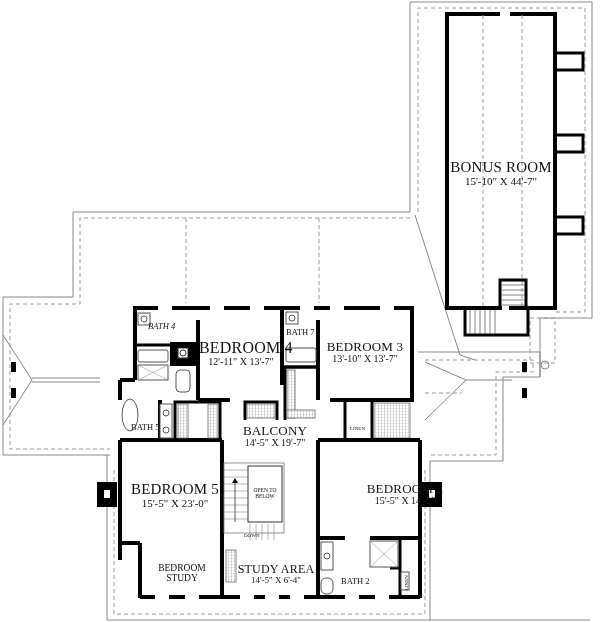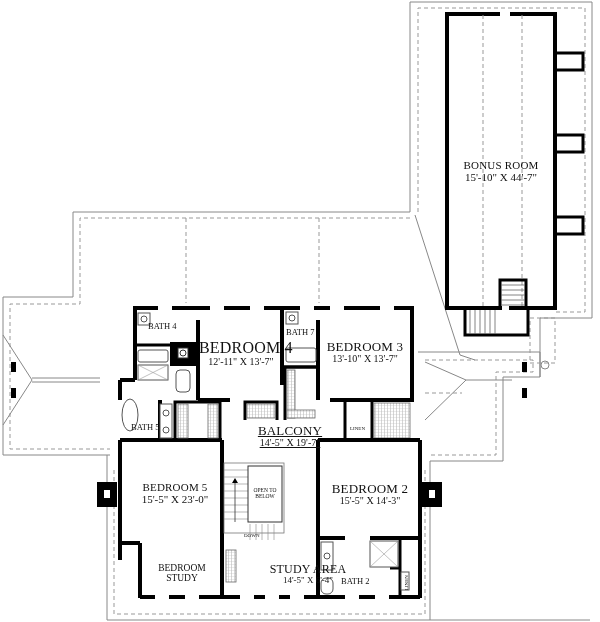--- a/index.html
+++ b/index.html
@@ -6,21 +6,21 @@
     body { width: 600px; height: 622px; overflow: hidden; position: relative; font-family: "Liberation Serif", "DejaVu Serif", serif; }
     svg { position: absolute; left: 0; top: 0; }
     .wall { fill: #000; }
     .thin { stroke: #888; stroke-width: 1; fill: none; }
     .dash { stroke: #999; stroke-width: 1; fill: none; stroke-dasharray: 4 3; }
     .wallline { stroke: #000; stroke-width: 4; fill: none; }
     .wallline3 { stroke: #000; stroke-width: 3; fill: none; }
     .fix { stroke: #555; stroke-width: 1; fill: #fff; }
     .hatch { fill: url(#hatch); stroke: #666; stroke-width: 0.8; }
     .label { position: absolute; text-align: center; color: #111; white-space: nowrap; font-family: "Liberation Serif", serif; line-height: 1.05; }
-    .room-name { font-size: 11px; letter-spacing: 0.2px; }
+    .room-name { font-size: 15px; letter-spacing: 0.2px; }
     .room-dim { font-size: 11px; }
     .small-name { font-size: 8.5px; }
     .tiny { font-size: 5px; }
     .mid-name { font-size: 9.5px; }
   </style>
 </head>
 <body>
 
 <svg width="600" height="622" viewBox="0 0 600 622">
   <defs>
@@ -238,41 +238,41 @@
 <div class="label" style="left:199px; top:340px; width:84px;">
   <div class="room-name" style="font-size:16px">BEDROOM 4</div>
   <div class="room-dim" style="font-size:10px">12'-11" X 13'-7"</div>
 </div>
 
 <div class="label" style="left:318px; top:340px; width:94px;text-align:center;">
   <div class="room-name" style="font-size:13px">BEDROOM 3</div>
   <div class="room-dim" style="font-size:10px">13'-10" X 13'-7"</div>
 </div>
 
-<div class="label" style="left:245px; top:424px; width:90px;text-decoration:underline;">
+<div class="label" style="left:230px; top:424px; width:90px;">
   <div class="room-name" style="font-size:13px">BALCONY</div>
   <div class="room-dim" style="font-size:10px">14'-5" X 19'-7"</div>
 </div>
 
 <div class="label" style="left:122px; top:482px; width:106px;">
   <div class="room-name">BEDROOM 5</div>
   <div class="room-dim">15'-5" X 23'-0"</div>
 </div>
 
-<div class="label" style="left:320px; top:482px; width:100px;">
+<div class="label" style="left:320px; top:482px; width:100px;padding-left:35px;">
   <div class="room-name" style="font-size:13px">BEDROOM 2</div>
   <div class="room-dim" style="font-size:10px">15'-5" X 14'-3"</div>
 </div>
 
-<div class="label" style="left:234px; top:563px; width:84px;margin-left:32px;">
+<div class="label" style="left:234px; top:563px; width:84px;">
   <div class="room-name" style="font-size:12px">STUDY AREA</div>
   <div class="room-dim" style="font-size:9px">14'-5" X 6'-4"</div>
 </div>
 
-<div class="label small-name" style="left:148px; top:322px;">BATH 4</div>
+<div class="label small-name" style="left:148px; top:322px;font-style:italic;">BATH 4</div>
 <div class="label small-name" style="left:286px; top:328px;">BATH 7</div>
 <div class="label small-name" style="left:131px; top:423px;">BATH 5</div>
 <div class="label small-name" style="left:341px; top:577px;">BATH 2</div>
 
 <div class="label mid-name" style="left:152px; top:564px; width:60px;">
   <div>BEDROOM</div>
   <div>STUDY</div>
 </div>
 
 <div class="label" style="left:248px; top:488px; width:34px; font-size:5.5px;">

